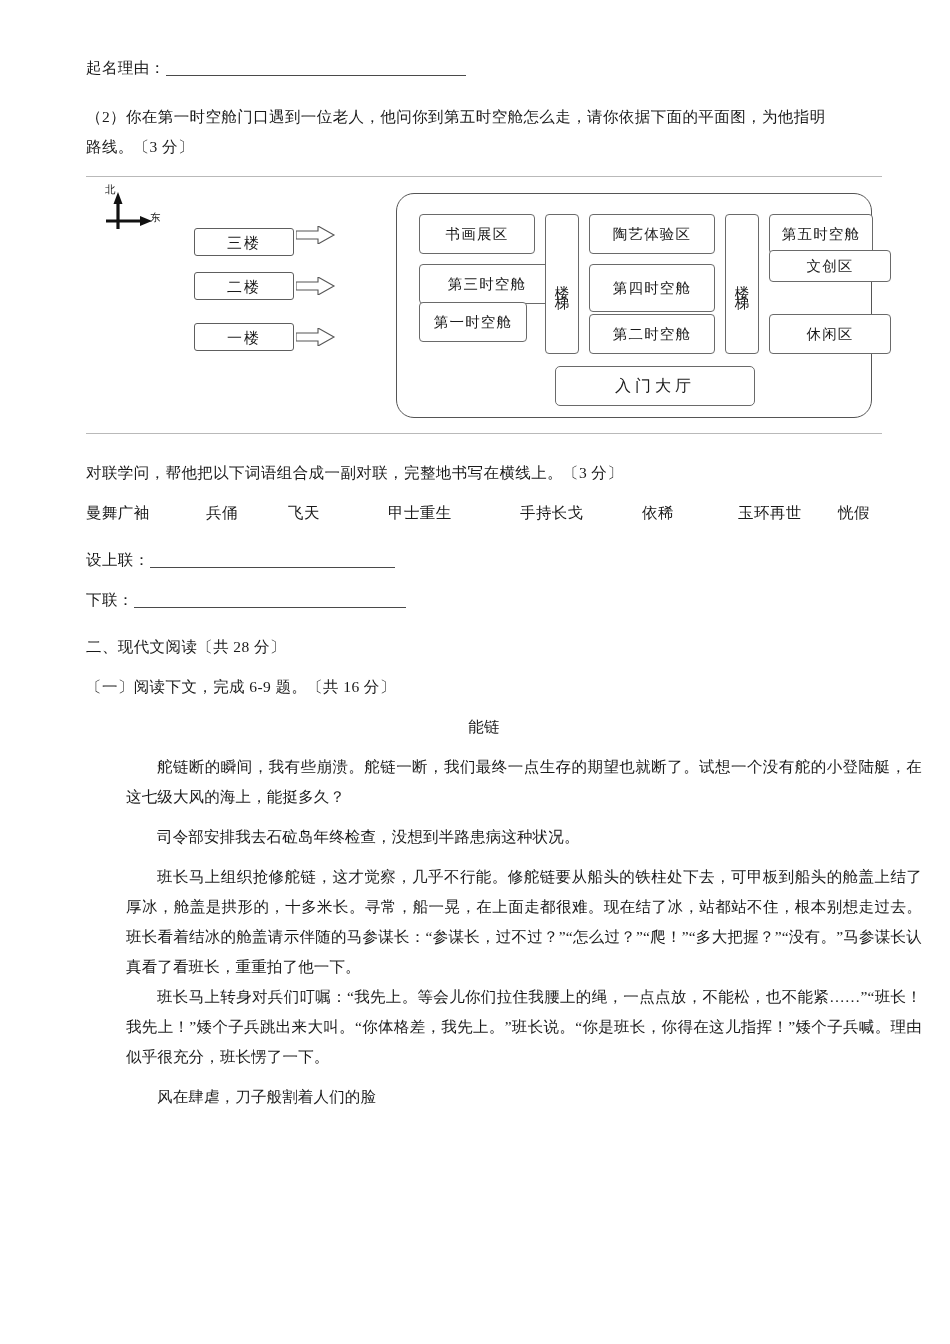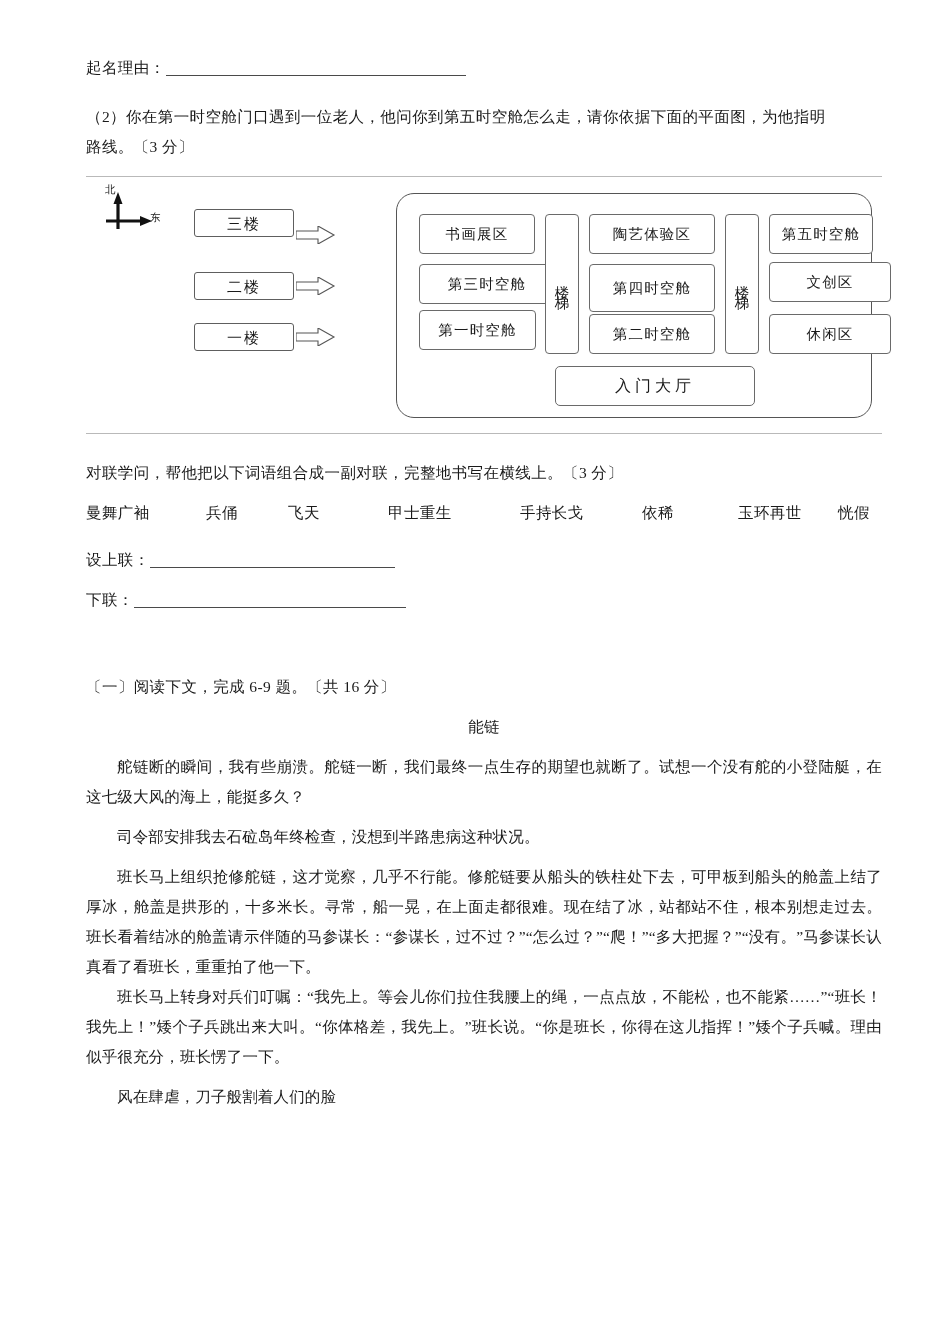--- a/index.html
+++ b/index.html
@@ -32,21 +32,21 @@
     white-space: nowrap;
   }
   .para {
     position: absolute;
     font-size: 15.5px;
     line-height: 30px;
     letter-spacing: 0.15px;
     text-align: justify;
     text-justify: inter-ideograph;
   }
-  .indent { text-indent: 2em; }
+  .indent { text-indent: 2em; margin-left: 40px; }
 
   .blank-line {
     display: inline-block;
     border-bottom: 1.6px solid #4a4a4a;
     vertical-align: -3px;
   }
 
   .center { text-align: center; }
 
   
@@ -165,21 +165,21 @@
       <svg width="86" height="60" viewBox="0 0 86 60">
         <line x1="24" y1="46" x2="24" y2="18" stroke="#111" stroke-width="3.2"></line>
         <polygon points="24,9 19.5,21 28.5,21" fill="#111"></polygon>
         <line x1="12" y1="38" x2="50" y2="38" stroke="#111" stroke-width="3.2"></line>
         <polygon points="58,38 46,33 46,43" fill="#111"></polygon>
       </svg>
       <span class="lbl n-lbl">北</span>
       <span class="lbl e-lbl">东</span>
     </div>
 
-    <div class="floor-box" style="left:108px; top:32px;">三楼</div>
+    <div class="floor-box" style="left:108px; top:51px;">三楼</div>
     <div class="floor-box" style="left:108px; top:95px;">二楼</div>
     <div class="floor-box" style="left:108px; top:146px;">一楼</div>
 
     <div class="arrow-block" style="left:210px; top:49px;">
       <svg width="40" height="18" viewBox="0 0 40 18">
           <polygon points="0,5 22,5 22,0 38,9 22,18 22,13 0,13" fill="#fff" stroke="#555" stroke-width="1.1"></polygon>
         </svg>
     </div>
     <div class="arrow-block" style="left:210px; top:100px;">
       <svg width="40" height="18" viewBox="0 0 40 18">
@@ -189,55 +189,56 @@
     <div class="arrow-block" style="left:210px; top:151px;">
       <svg width="40" height="18" viewBox="0 0 40 18">
           <polygon points="0,5 22,5 22,0 38,9 22,18 22,13 0,13" fill="#fff" stroke="#555" stroke-width="1.1"></polygon>
         </svg>
     </div>
 
     <div class="building">
 
       <div class="room" style="left:22px; top:20px; width:116px; height:40px;">书画展区</div>
       <div class="room" style="left:22px; top:70px; width:136px; height:40px;">第三时空舱</div>
-      <div class="room" style="left:22px; top:116px; width:117px; height:40px;">第一时空舱</div>
+      <div class="room" style="left:22px; top:108px; width:108px; height:40px;">第一时空舱</div>
 
       <div class="stair" style="left:148px; top:20px; width:34px; height:140px;">
         <span style="writing-mode:vertical-rl; letter-spacing:10px;">楼梯</span>
       </div>
 
       <div class="room" style="left:192px; top:20px; width:126px; height:40px;">陶艺体验区</div>
       <div class="room" style="left:192px; top:70px; width:126px; height:48px;">第四时空舱</div>
       <div class="room" style="left:192px; top:120px; width:126px; height:40px;">第二时空舱</div>
 
       <div class="stair" style="left:328px; top:20px; width:34px; height:140px;">
         <span style="writing-mode:vertical-rl; letter-spacing:10px;">楼梯</span>
       </div>
 
       <div class="room" style="left:372px; top:20px; width:104px; height:40px;">第五时空舱</div>
-      <div class="room" style="left:372px; top:68px; width:122px; height:40px;">文创区</div>
+      <div class="room" style="left:372px; top:56px; width:122px; height:32px;">文创区</div>
       <div class="room" style="left:372px; top:120px; width:122px; height:40px;">休闲区</div>
 
       <div class="hall" style="left:158px; top:172px; width:200px; height:40px;">入门大厅</div>
     </div>
   </div>
 
   <div class="ln" style="left:86px; top:458px;">对联学问，帮他把以下词语组合成一副对联，完整地书写在横线上。〔3 分〕</div>
 
   <div class="ln" style="left:86px; top:498px;">
     <span style="display:inline-block; width:120px;">曼舞广袖</span><span style="display:inline-block; width:82px;">兵俑</span><span style="display:inline-block; width:100px;">飞天</span><span style="display:inline-block; width:132px;">甲士重生</span><span style="display:inline-block; width:122px;">手持长戈</span><span style="display:inline-block; width:96px;">依稀</span><span style="display:inline-block; width:100px;">玉环再世</span><span>恍假</span>
   </div>
 
   <div class="ln" style="left:86px; top:545px;">
     <span>设上联：</span><span class="blank-line" style="width:245px;"></span>
   </div>
   <div class="ln" style="left:86px; top:585px;">
     <span>下联：</span><span class="blank-line" style="width:272px;"></span>
   </div>
 
+  <div class="ln" style="left:86px; top:632px;">二、现代文阅读〔共 28 分〕</div>
   <div class="ln" style="left:86px; top:672px;">〔一〕阅读下文，完成 6-9 题。〔共 16 分〕</div>
 
   <div class="para center" style="left:86px; top:712px; width:796px;">能链</div>
 
   <div class="para indent" style="left:86px; top:752px; width:796px;">舵链断的瞬间，我有些崩溃。舵链一断，我们最终一点生存的期望也就断了。试想一个没有舵的小登陆艇，在这七级大风的海上，能挺多久？</div>
   <div class="para indent" style="left:86px; top:822px; width:796px;">司令部安排我去石砬岛年终检查，没想到半路患病这种状况。</div>
   <div class="para indent" style="left:86px; top:982px; width:796px;">班长马上转身对兵们叮嘱：“我先上。等会儿你们拉住我腰上的绳，一点点放，不能松，也不能紧……”“班长！我先上！”矮个子兵跳出来大叫。“你体格差，我先上。”班长说。“你是班长，你得在这儿指挥！”矮个子兵喊。理由似乎很充分，班长愣了一下。</div>
   <div class="para indent" style="left:86px; top:862px; width:796px;">班长马上组织抢修舵链，这才觉察，几乎不行能。修舵链要从船头的铁柱处下去，可甲板到船头的舱盖上结了厚冰，舱盖是拱形的，十多米长。寻常，船一晃，在上面走都很难。现在结了冰，站都站不住，根本别想走过去。班长看着结冰的舱盖请示伴随的马参谋长：“参谋长，过不过？”“怎么过？”“爬！”“多大把握？”“没有。”马参谋长认真看了看班长，重重拍了他一下。</div>
   <div class="para indent" style="left:86px; top:1082px; width:796px;">风在肆虐，刀子般割着人们的脸</div>
 

